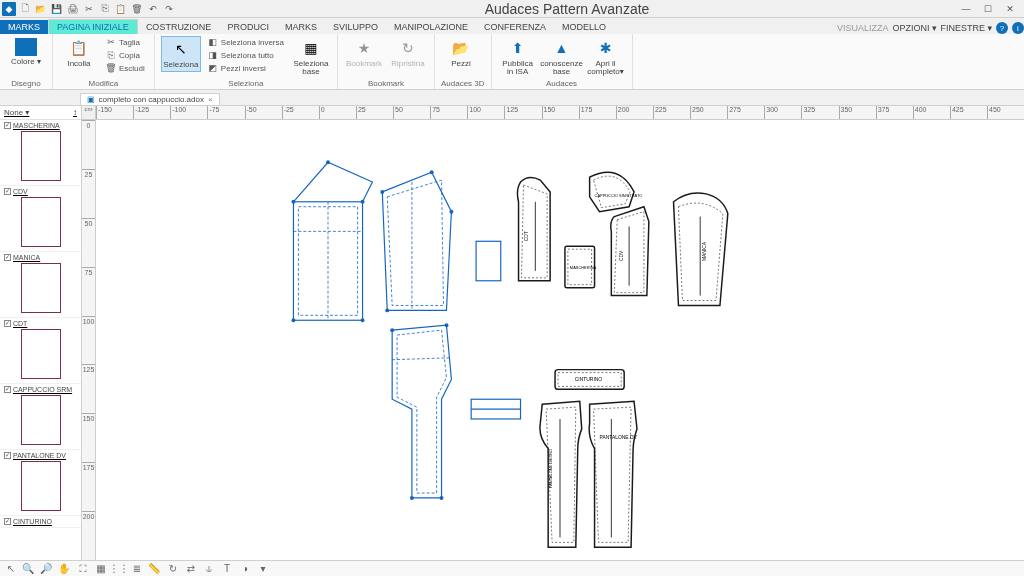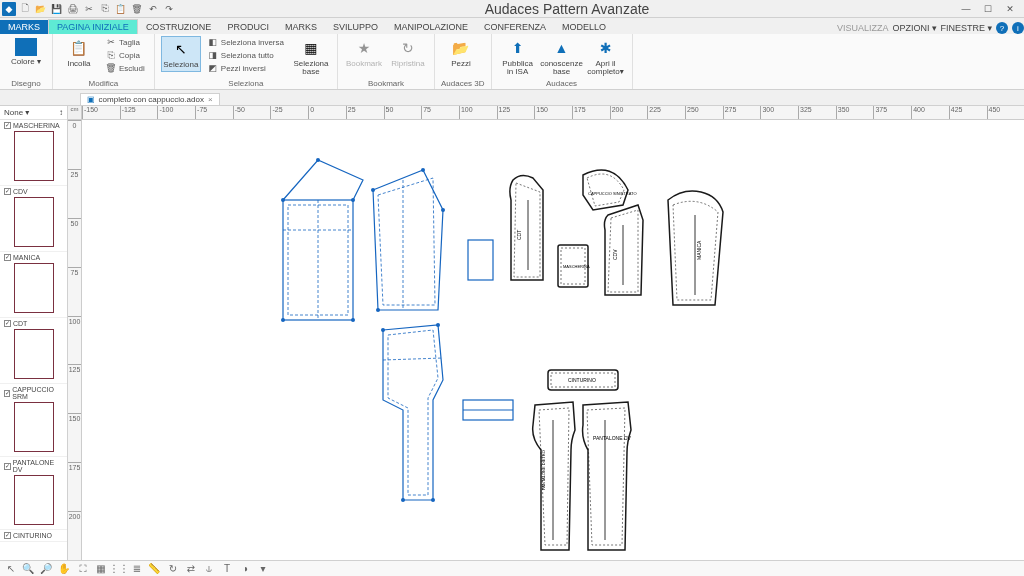--- a/index.html
+++ b/index.html
@@ -35,21 +35,21 @@
 .ribbon-smallbtn { display: flex; align-items: center; gap: 3px; padding: 1px 3px; font-size: 8px; color: #555; cursor: pointer; }
 .ribbon-smallbtn .si { width: 10px; height: 10px; display: inline-flex; align-items: center; justify-content: center; font-size: 9px; }
 
 
 .doctab-bar { height: 16px; background: #f0f0f0; border-bottom: 1px solid #d0d0d0; display: flex; align-items: flex-end; padding-left: 80px; }
 .doctab { background: #fff; border: 1px solid #d0d0d0; border-bottom: none; padding: 1px 6px; font-size: 8px; color: #444; display: flex; align-items: center; gap: 4px; }
 .doctab .x { cursor: pointer; color: #888; }
 
 
 .main { display: flex; height: 454px; }
-.sidebar { width: 68px; border-right: 1px solid #d0d0d0; overflow: hidden; }
+.sidebar { width: 82px; border-right: 1px solid #d0d0d0; overflow: hidden; text-decoration: underline; }
 .sidebar-header { font-size: 8px; padding: 2px 4px; color: #444; border-bottom: 1px solid #e0e0e0; display: flex; justify-content: space-between; align-items: center; }
 .sb-item { padding: 2px 4px; border-bottom: 1px solid #f0f0f0; }
 .sb-item-label { font-size: 7px; color: #444; display: flex; align-items: center; gap: 2px; }
 .sb-chk { width: 7px; height: 7px; border: 1px solid #888; display: inline-block; position: relative; }
 .sb-chk::after { content: '✓'; font-size: 6px; position: absolute; top: -2px; left: 0; color: #444; }
 .sb-thumb { width: 40px; height: 50px; border: 1px solid #7a3040; margin: 2px auto; background: #fff; }
 
 .canvas-area { flex: 1; position: relative; background: #fff; overflow: hidden; }
 .ruler-h { position: absolute; top: 0; left: 14px; right: 0; height: 14px; background: #f5f5f5; border-bottom: 1px solid #ccc; display: flex; font-size: 7px; color: #666; }
 .ruler-h .tick { width: 50px; border-left: 1px solid #aaa; padding-left: 1px; position: relative; }

